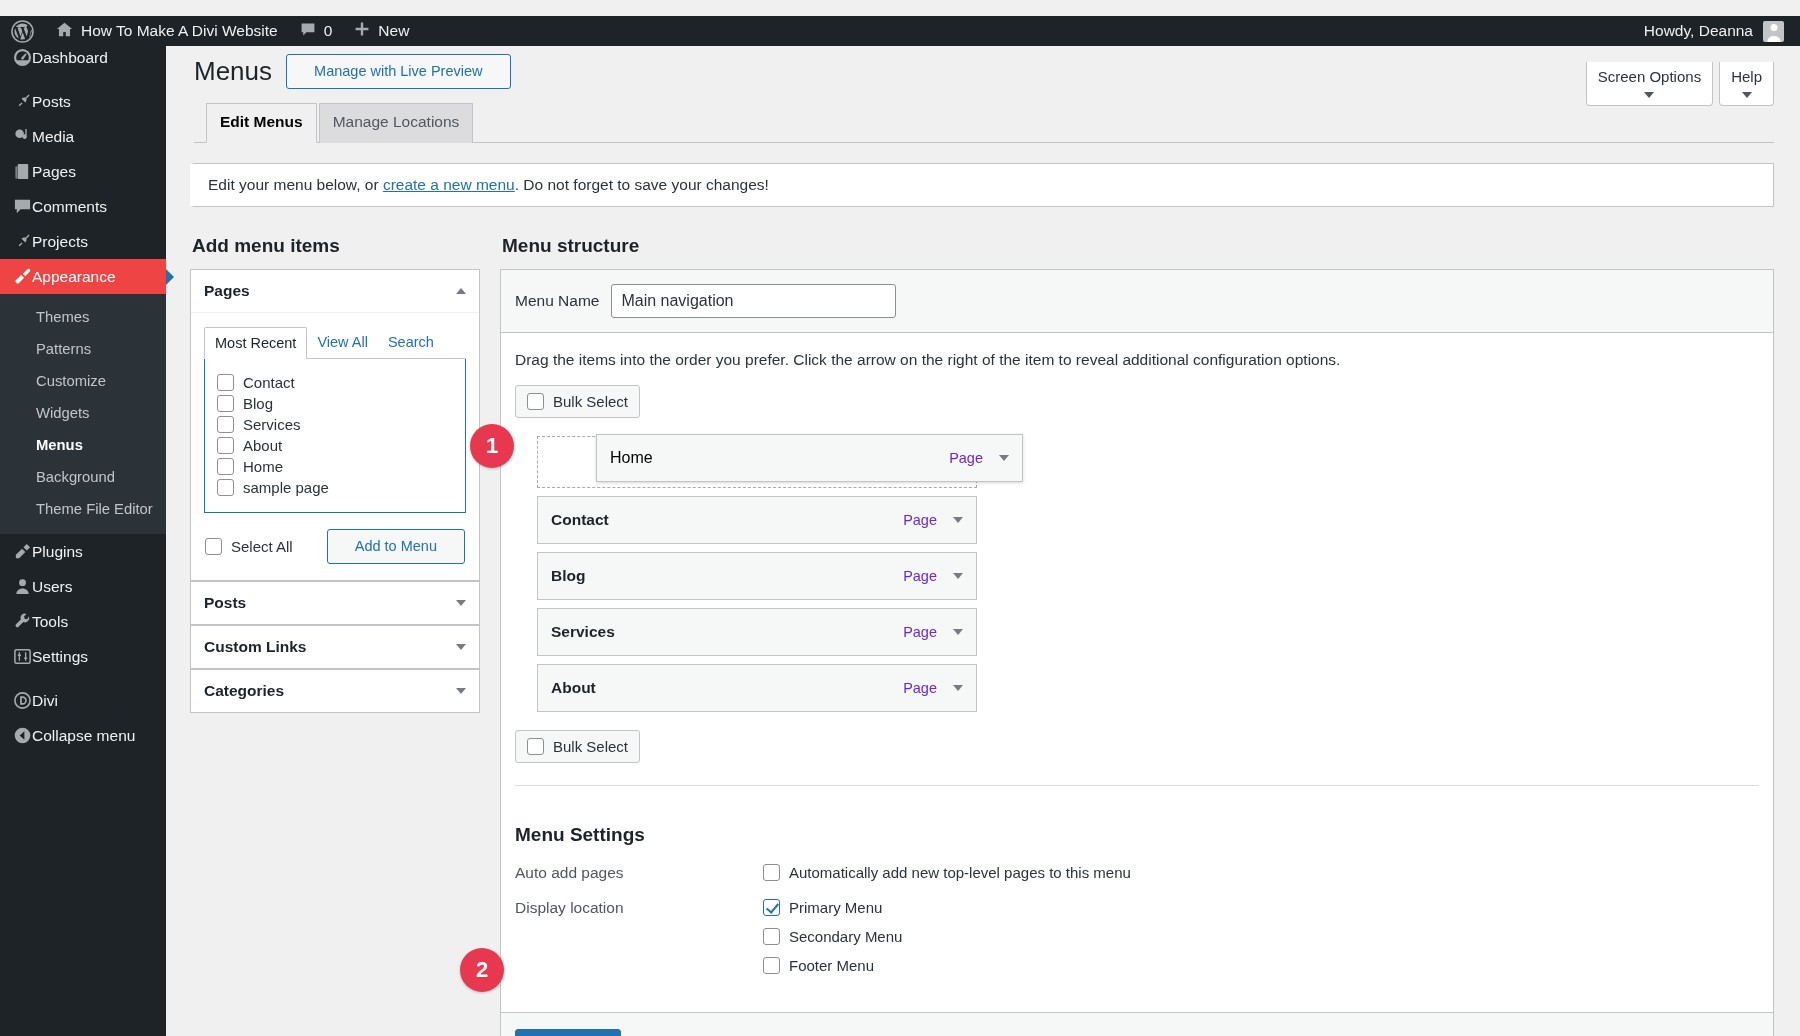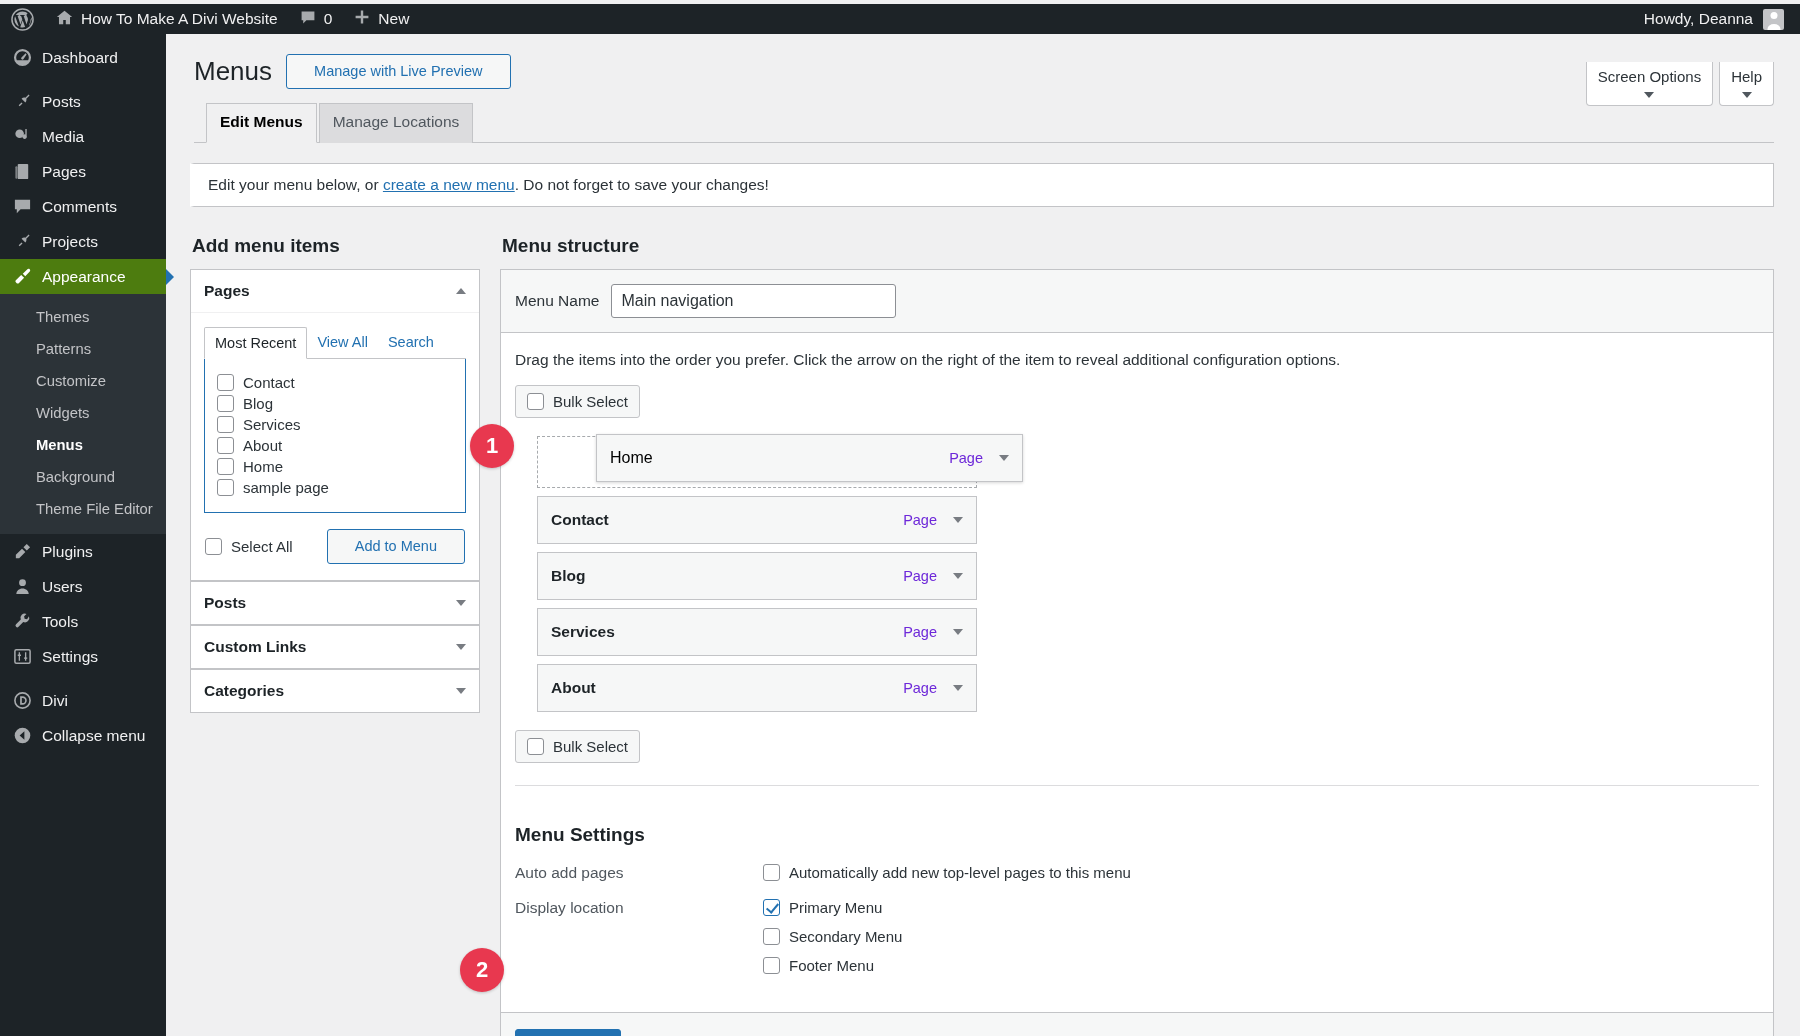--- a/index.html
+++ b/index.html
@@ -6,21 +6,21 @@
   html, body {
     width: 1800px; height: 1036px;
     font-family: "Liberation Sans", sans-serif;
     background: #f0f0f1;
     overflow: hidden;
   }
   body { position: relative; }
 
   
   #adminbar {
-    position: absolute; top: 4px; left: 0; width: 1800px; height: 30px;
+    position: absolute; top: 16px; left: 0; width: 1800px; height: 30px;
     background: #1d2327; color: #f0f0f1;
     display: flex; align-items: center;
     font-size: 15.5px;
     z-index: 50;
   }
   .ab-item { display: flex; align-items: center; height: 30px; padding: 0 11px; gap: 8px; color: #f0f0f1; white-space: nowrap; }
   .ab-logo { width: 23px; height: 23px; }
   .ab-spacer { flex: 1 1 auto; }
   .ab-right { display: flex; align-items: center; gap: 10px; padding-right: 16px; }
   .avatar {
@@ -33,26 +33,26 @@
     width: 13px; height: 10px; border-radius: 50% 50% 0 0; background: #fff; }
 
   
   #sidebar {
     position: absolute; top: 30px; left: 0; width: 166px; height: 1006px;
     background: #1d2327; color: #f0f0f1; font-size: 15.5px;
     padding-top: 10px;
     z-index: 40;
   }
   .menu-top {
-    display: flex; align-items: center; gap: 10px;
+    display: flex; align-items: center; gap: 0;
     height: 35px; padding: 0 12px; color: #f0f0f1; cursor: pointer;
     position: relative;
   }
   .menu-top .mlabel { line-height: 1; }
-  .menu-top.current { background: #4d7c0f; color: #fff; font-weight: 400; }
+  .menu-top.current { background: #ef4444; color: #fff; font-weight: 400; }
   .menu-top.current::after {
     content: ""; position: absolute; right: -8px; top: 50%; transform: translateY(-50%);
     border-style: solid; border-width: 8px 0 8px 8px;
     border-color: transparent transparent transparent #2271b1;
   }
   .menu-sep { height: 9px; }
   .submenu { background: #2c3338; padding: 8px 0 8px 0; }
   .submenu .sub-item {
     padding: 6px 12px 6px 36px; font-size: 14.8px; color: #c3c4c7; cursor: pointer; line-height: 1.35;
   }

